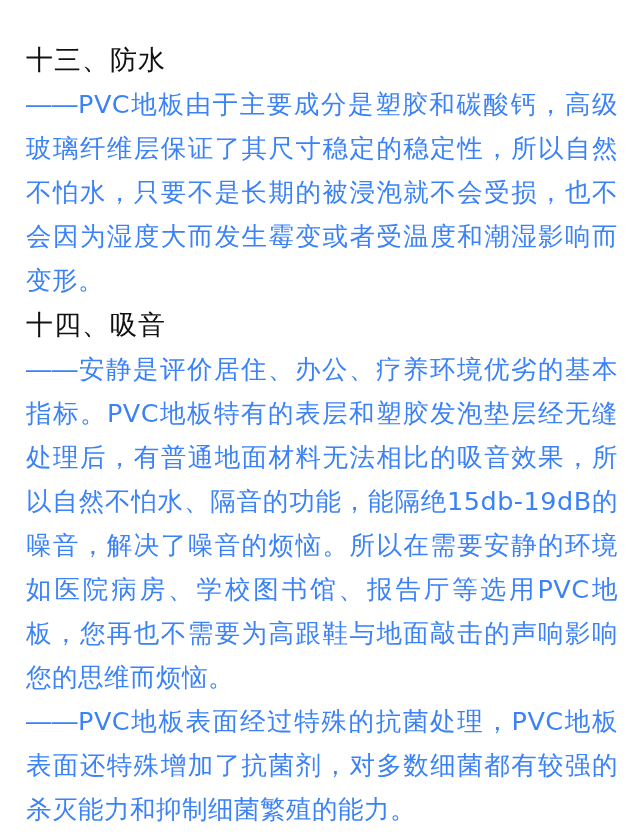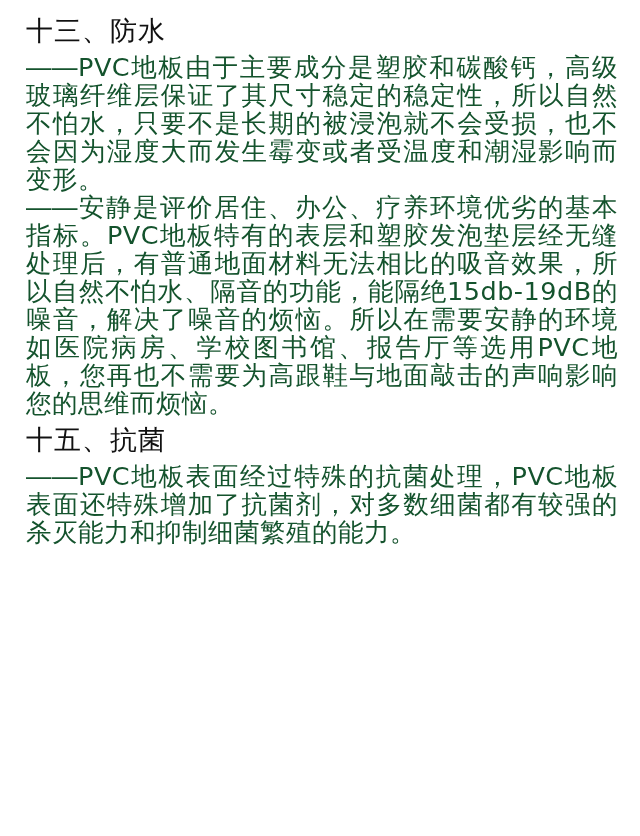--- a/index.html
+++ b/index.html
@@ -13,37 +13,38 @@
     overflow: hidden;
     font-family: "DejaVu Sans", "Liberation Sans", sans-serif;
     color: #111111;
   }
   .page {
     width: 640px;
     height: 620px;
     box-sizing: border-box;
     padding: 8px 22px 0 26px;
     background: #ffffff;
+    margin-top: 29px;
   }
   .doc {
     display: block;
   }
   .section-heading {
     font-size: 27px;
     line-height: 45px;
     letter-spacing: 1px;
     color: #111111;
     white-space: nowrap;
     font-weight: 400;
   }
   .para {
     font-size: 25.5px;
-    line-height: 28px;
+    line-height: 44px;
     letter-spacing: 0.5px;
-    color: #14532d;
+    color: #3b82f6;
     text-align: justify;
     text-justify: inter-character;
     font-weight: 400;
   }
   .para.first-of-block {
     margin-top: 0;
   }
   .block {
     margin-bottom: 0;
   }
@@ -53,22 +54,22 @@
 
 <div class="page">
   <div class="doc">
 
     <div class="block">
       <div class="section-heading">十三、防水</div>
       <div class="para first-of-block">――PVC地板由于主要成分是塑胶和碳酸钙，高级玻璃纤维层保证了其尺寸稳定的稳定性，所以自然不怕水，只要不是长期的被浸泡就不会受损，也不会因为湿度大而发生霉变或者受温度和潮湿影响而变形。</div>
     </div>
 
     <div class="block">
+      <div class="section-heading">十四、吸音</div>
       <div class="para first-of-block">――安静是评价居住、办公、疗养环境优劣的基本指标。PVC地板特有的表层和塑胶发泡垫层经无缝处理后，有普通地面材料无法相比的吸音效果，所以自然不怕水、隔音的功能，能隔绝15db-19dB的噪音，解决了噪音的烦恼。所以在需要安静的环境如医院病房、学校图书馆、报告厅等选用PVC地板，您再也不需要为高跟鞋与地面敲击的声响影响您的思维而烦恼。</div>
     </div>
 
     <div class="block">
-      <div class="section-heading">十五、抗菌</div>
       <div class="para first-of-block">――PVC地板表面经过特殊的抗菌处理，PVC地板表面还特殊增加了抗菌剂，对多数细菌都有较强的杀灭能力和抑制细菌繁殖的能力。</div>
     </div>
 
   </div>
 </div>
 
 </body></html>

